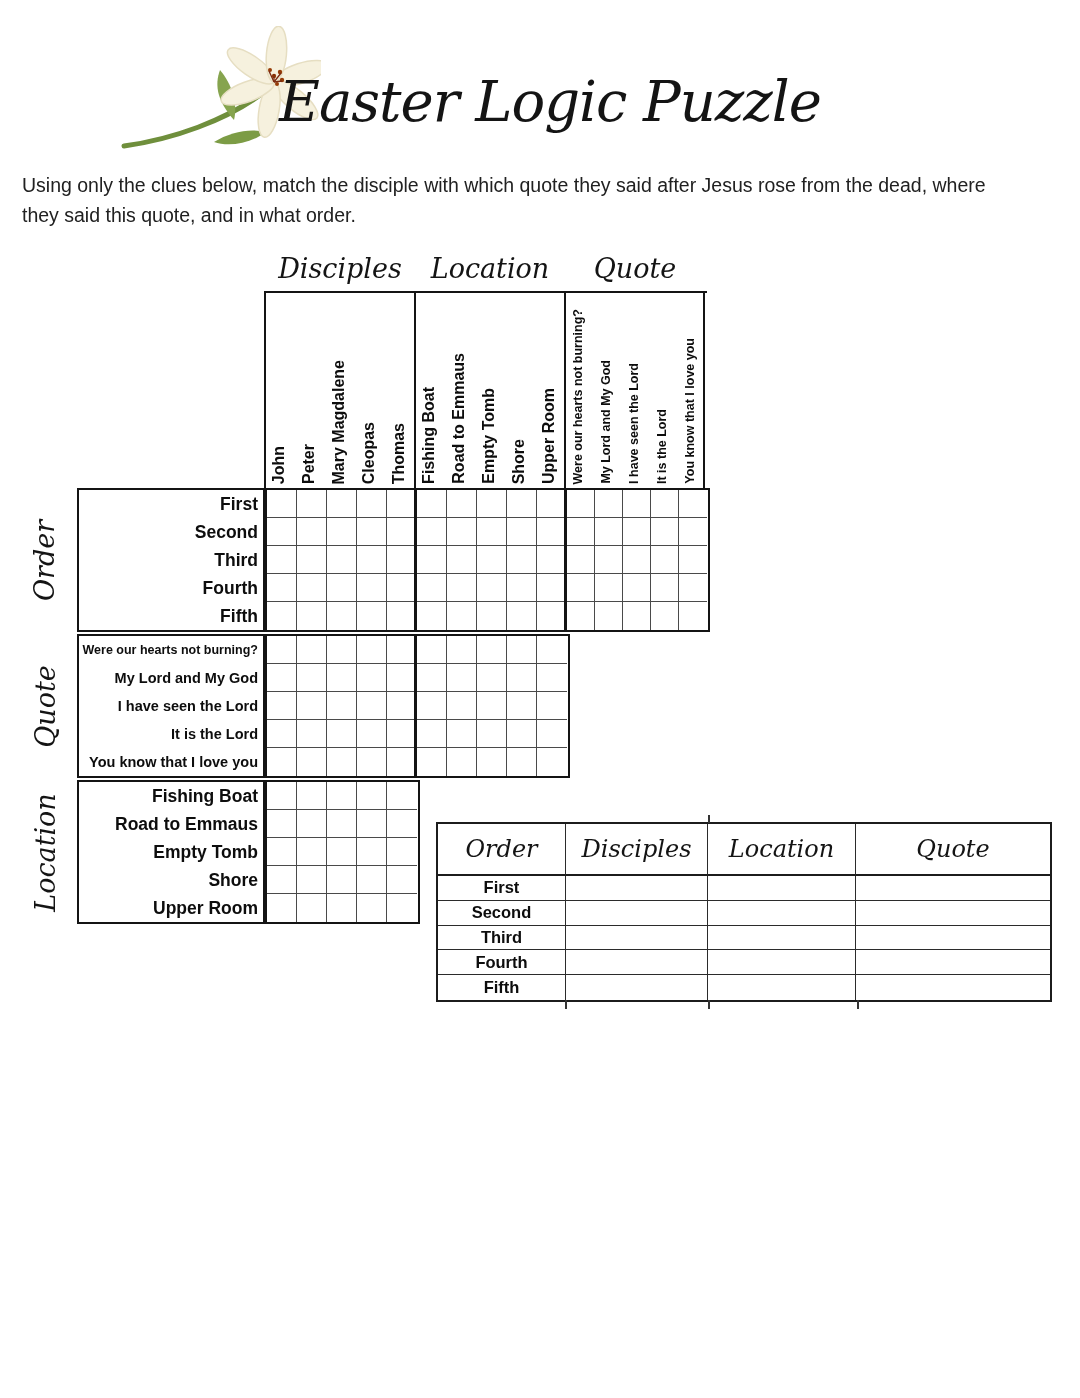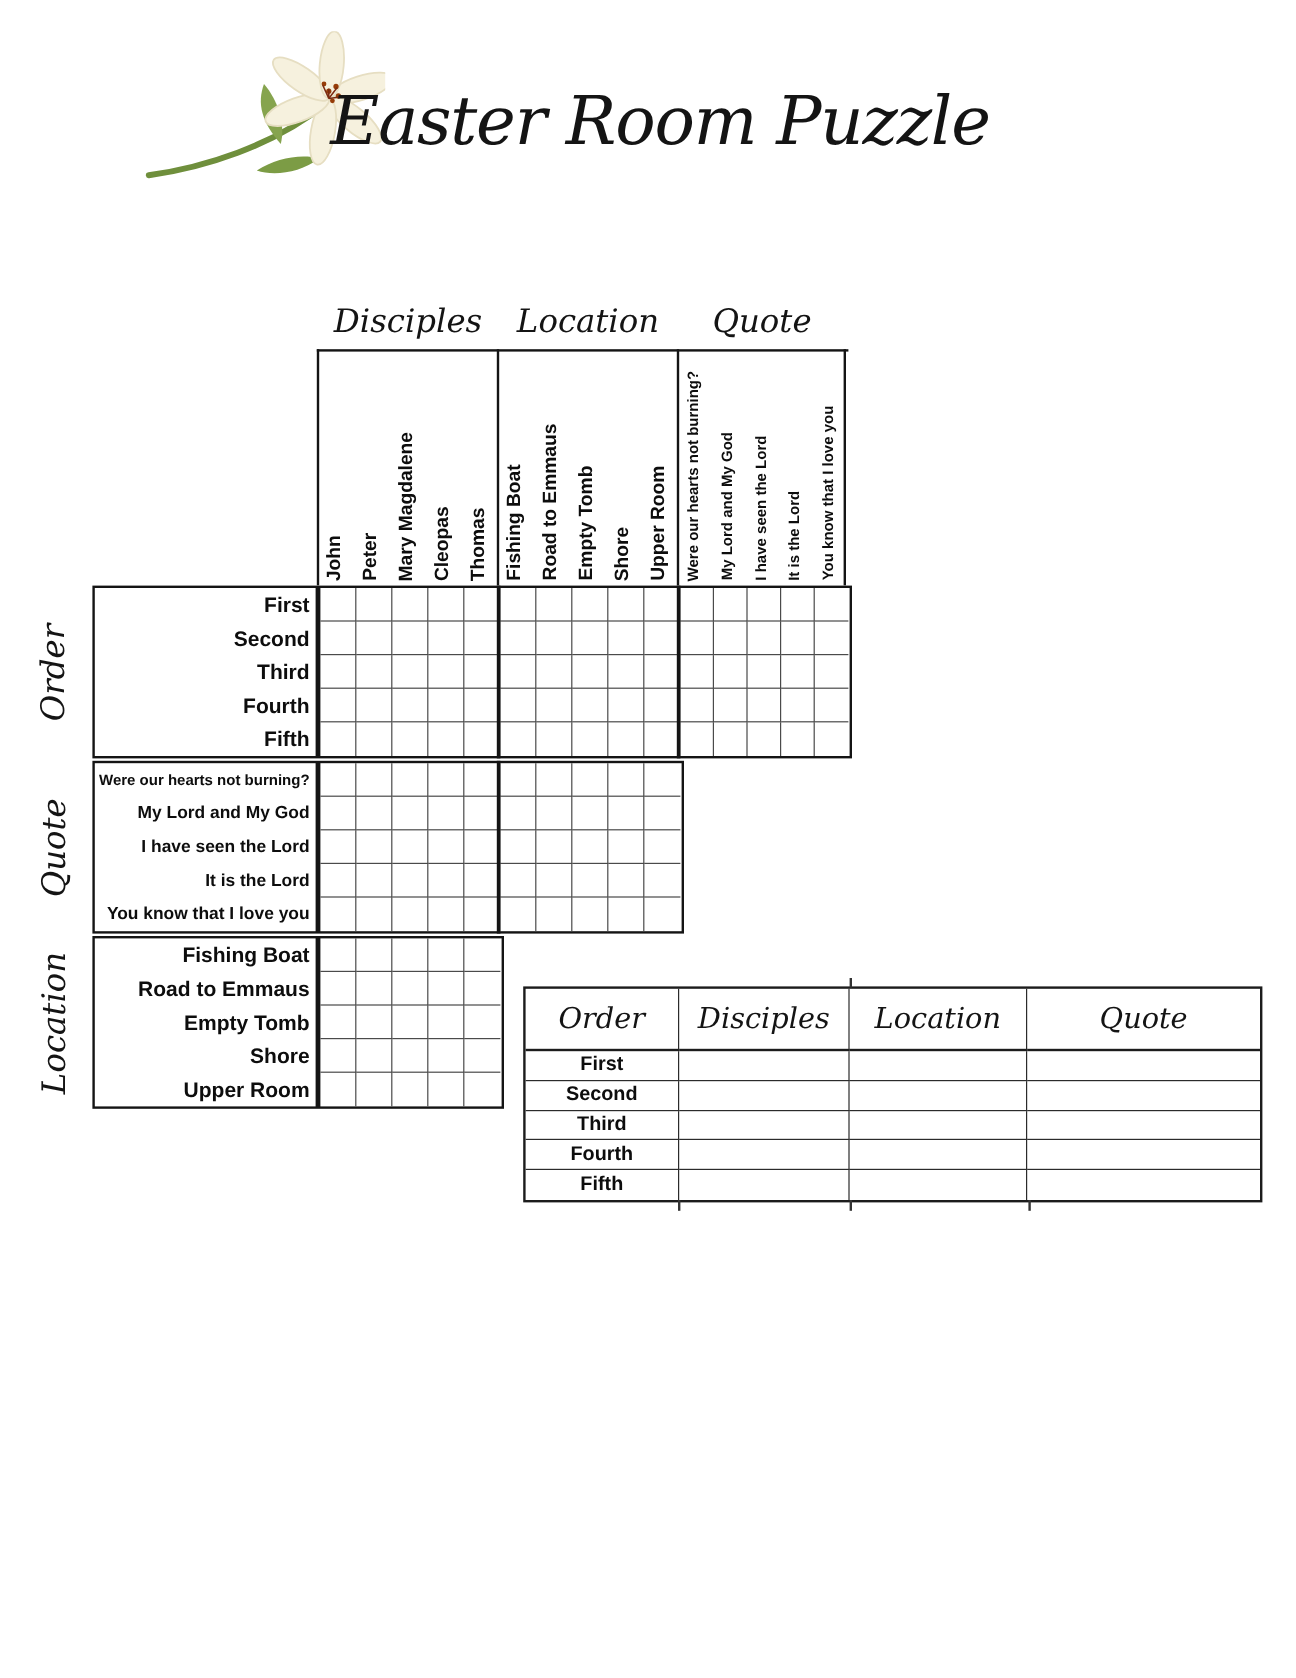--- a/index.html
+++ b/index.html
@@ -82,22 +82,23 @@
       <circle cx="161" cy="58" r="2"></circle>
     </g>
     <g stroke="#7a2a10" stroke-width="1.3">
       <line x1="158" y1="56" x2="158" y2="48"></line>
         <line x1="158" y1="56" x2="165" y2="47"></line>
       <line x1="158" y1="56" x2="166" y2="55"></line>
         <line x1="158" y1="56" x2="153" y2="45"></line>
     </g>
   </svg>
 
-  <div class="title">Easter Room Puzzle</div>
-
+  <div class="title">Easter Logic Puzzle</div>
+
+  <div class="instructions">Using only the clues below, match the disciple with which quote they said after Jesus rose from the dead, where they said this quote, and in what order.</div>
 
   <div class="topgl" style="left:265px;width:150px;">Disciples</div>
   <div class="topgl" style="left:415px;width:150px;">Location</div>
   <div class="topgl" style="left:565px;width:140px;">Quote</div>
 
   <div class="hline" style="left:264px;top:291px;width:443px;height:2px;"></div>
   <div class="vline" style="left:264px;top:291px;width:2px;height:197px;"></div>
   <div class="vline" style="left:414px;top:291px;width:2px;height:197px;"></div>
   <div class="vline" style="left:564px;top:291px;width:2px;height:197px;"></div>
   <div class="vline" style="left:703px;top:291px;width:2px;height:197px;"></div>

